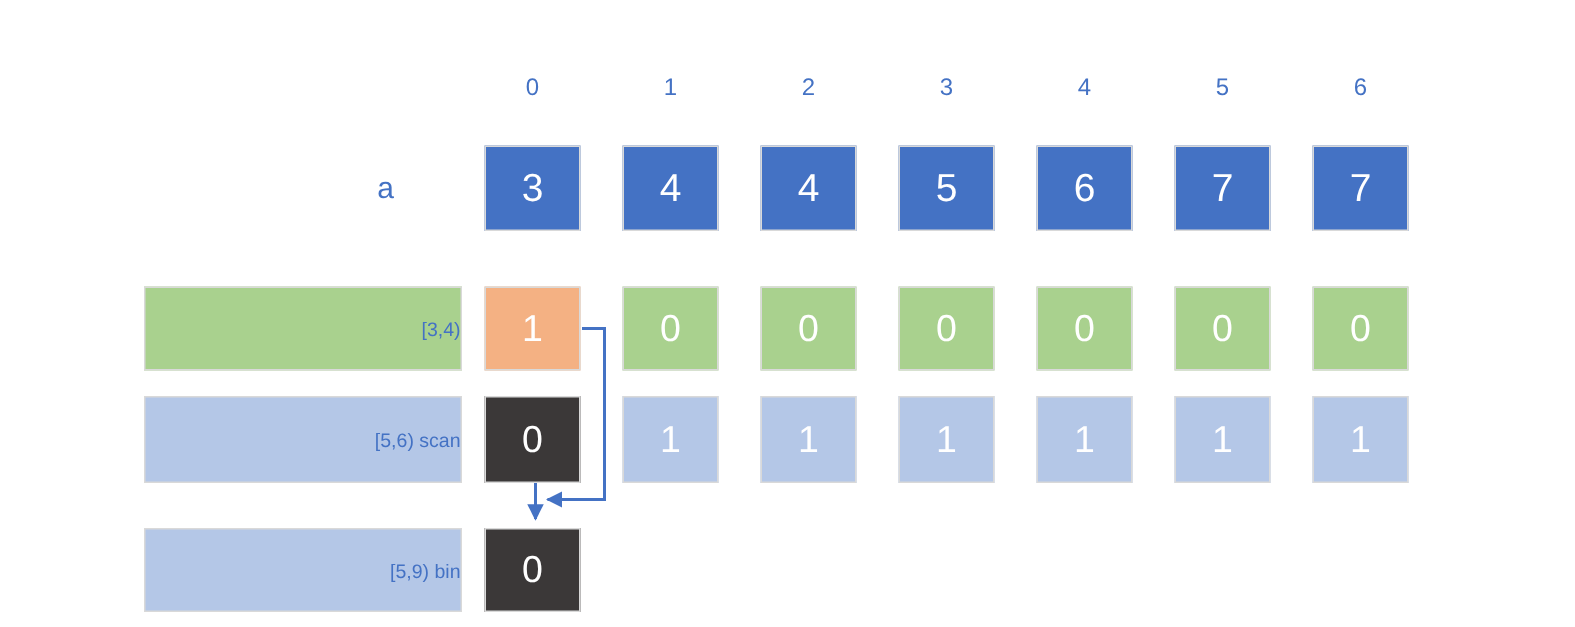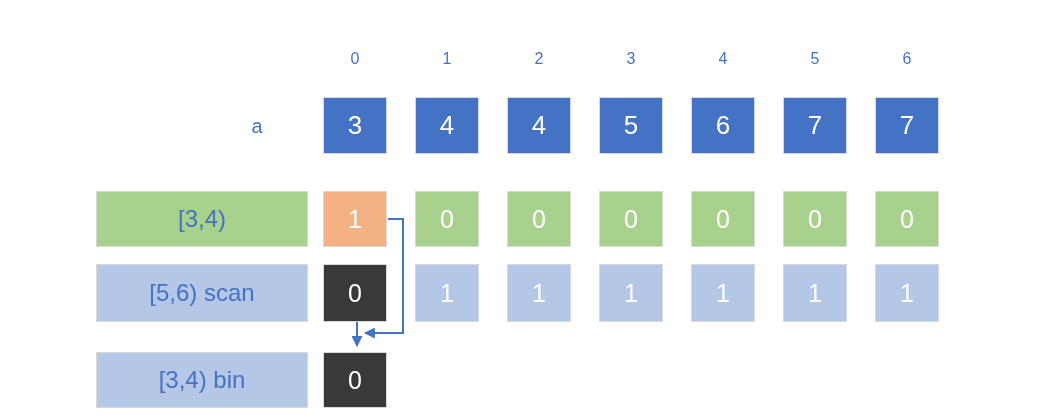--- a/index.html
+++ b/index.html
@@ -49,23 +49,23 @@
   .lightblue { background: var(--light-blue, #B4C7E7); }
   .dark      { background: var(--dark-gray, #3B3838); }
   .label-box {
     position: absolute;
     left: 96px;
     width: 212px;
     box-sizing: border-box;
     border: 1px solid var(--border-gray, #D9D9D9);
     display: flex;
     align-items: center;
-    justify-content: center;
+    justify-content: flex-end;
     color: var(--accent-blue, #4472C4);
-    font-size: 24px;
+    font-size: 13px;
   }
   .a-label {
     position: absolute;
     left: 225px;
     top: 112px;
     width: 64px;
     height: 28px;
     display: flex;
     align-items: center;
     justify-content: center;
@@ -132,19 +132,19 @@
     <div class="cell dark h58">0</div>
     <div class="cell lightblue h58">1</div>
     <div class="cell lightblue h58">1</div>
     <div class="cell lightblue h58">1</div>
     <div class="cell lightblue h58">1</div>
     <div class="cell lightblue h58">1</div>
     <div class="cell lightblue h58">1</div>
   </div>
 
   <div class="label-box lightblue h56" style="top:352px">
-    <span>[3,4) bin</span>
+    <span>[5,9) bin</span>
   </div>
   <div class="row" style="top:352px">
     <div class="cell dark h56">0</div>
   </div>
 
 </div>
 
 </body></html>

